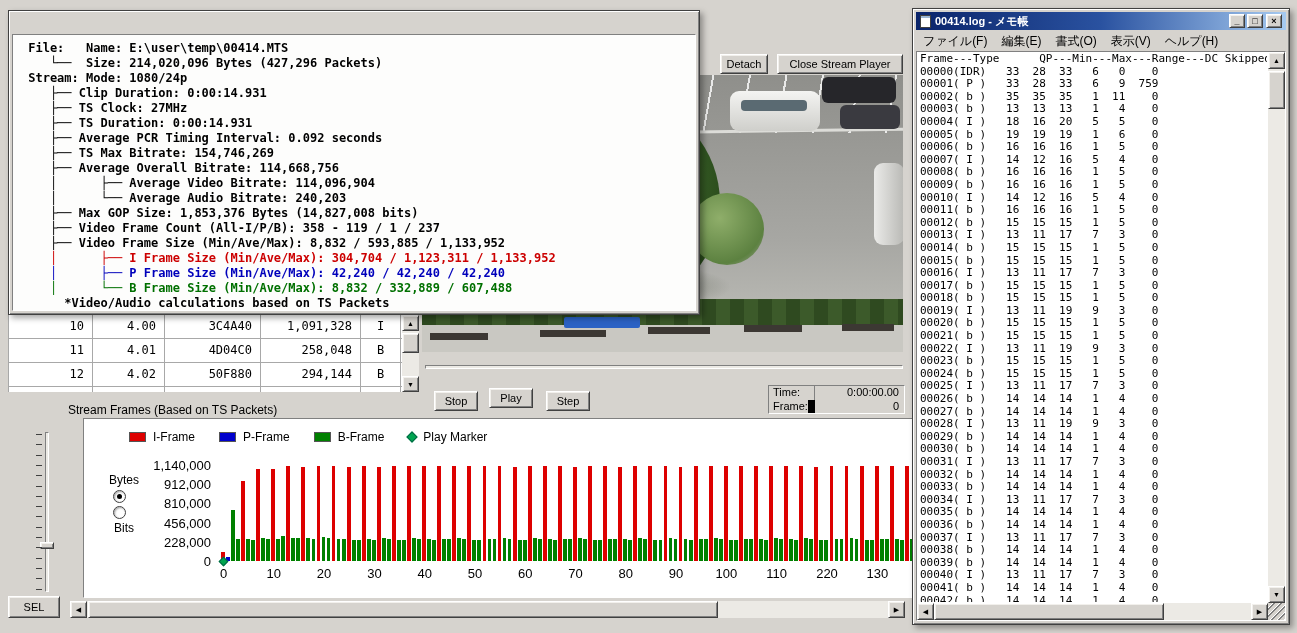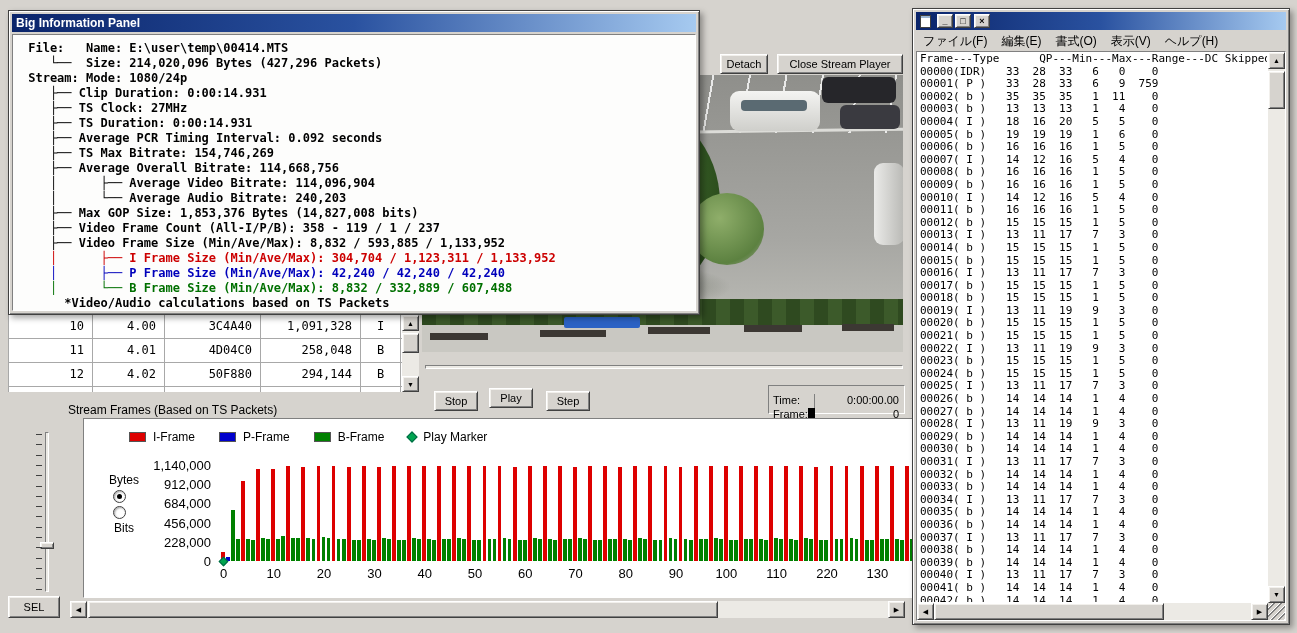--- a/index.html
+++ b/index.html
@@ -123,21 +123,21 @@
         </div>
     </div>
 
     <div class="abs sunken" style="left:425px;top:365px;width:478px;height:4px;background:#eceae5;"></div>
 
     <button class="btn raised" style="left:434px;top:391px;width:44px;height:20px;">Stop</button>
     <button class="btn raised" style="left:489px;top:388px;width:44px;height:20px;">Play</button>
     <button class="btn raised" style="left:546px;top:391px;width:44px;height:20px;">Step</button>
 
     <div class="abs sunken" style="left:768px;top:385px;width:137px;height:29px;background:#d6d3ce;font-size:11px;">
-      <div style="display:flex;height:14px;line-height:13px;margin-top:8px;">
+      <div style="display:flex;height:14px;line-height:13px;">
         <span style="width:46px;padding-left:4px;border-right:1px solid #808080;">Time:</span>
         <span style="flex:1;text-align:right;padding-right:5px;">0:00:00.00</span>
       </div>
       <div style="display:flex;height:13px;line-height:12px;">
         <span style="width:46px;padding-left:4px;border-right:7px solid #000000;">Frame:</span>
         <span style="flex:1;text-align:right;padding-right:5px;">0</span>
       </div>
     </div>
 
     <div class="abs" style="left:68px;top:403px;font-size:12px;color:#000;">Stream Frames (Based on TS Packets)</div>
@@ -307,21 +307,21 @@
           <div class="bar" style="left: 673.88px; width: 3.83px; height: 21.73px; background: rgb(0, 128, 0);"></div>
           <div class="bar" style="left: 678.91px; width: 3.83px; height: 21.22px; background: rgb(0, 128, 0);"></div>
           <div class="bar" style="left: 683.94px; width: 3.83px; height: 95.24px; background: rgb(221, 0, 0);"></div>
           <div class="bar" style="left: 688.97px; width: 3.83px; height: 22.23px; background: rgb(0, 128, 0);"></div>
           <div style="position: absolute; width: 7px; height: 7px; background: rgb(0, 165, 80); border: 1px solid rgb(0, 102, 68); transform: rotate(45deg); bottom: -4px; left: -1.5px;"></div>
         </div>
 
     <div class="ylab" style="top: 135px;">0</div>
         <div class="ylab" style="top: 115.8px;">228,000</div>
         <div class="ylab" style="top: 96.6px;">456,000</div>
-        <div class="ylab" style="top: 77.4px;">684,000</div>
+        <div class="ylab" style="top: 77.4px;">810,000</div>
         <div class="ylab" style="top: 58.2px;">912,000</div>
         <div class="ylab" style="top: 39px;">1,140,000</div>
         <div class="xlab" style="left: 139.5px;">0</div>
         <div class="xlab" style="left: 189.8px;">10</div>
         <div class="xlab" style="left: 240.1px;">20</div>
         <div class="xlab" style="left: 290.4px;">30</div>
         <div class="xlab" style="left: 340.7px;">40</div>
         <div class="xlab" style="left: 391px;">50</div>
         <div class="xlab" style="left: 441.3px;">60</div>
         <div class="xlab" style="left: 491.5px;">70</div>
@@ -362,29 +362,27 @@
           <span>◀</span>
         </div>
       <div class="sbthumb raised" style="left:18px;top:0;width:630px;height:17px;"></div>
       <div class="sbbtn raised" style="left:818px;top:0;width:17px;height:17px;">
           <span>▶</span>
         </div>
     </div>
   </div>
 
   <div class="win" style="left:8px;top:10px;width:692px;height:305px;">
-    <div class="titlebar">
-      <span>Big Information Panel</span>
-    </div>
     <div class="info-body"><div style="color: rgb(0, 0, 0);"> File:   Name: E:\user\temp\00414.MTS</div><div style="color: rgb(0, 0, 0);">    └──  Size: 214,020,096 Bytes (427,296 Packets)</div><div style="color: rgb(0, 0, 0);"> Stream: Mode: 1080/24p</div><div style="color: rgb(0, 0, 0);">    ├── Clip Duration: 0:00:14.931</div><div style="color: rgb(0, 0, 0);">    ├── TS Clock: 27MHz</div><div style="color: rgb(0, 0, 0);">    ├── TS Duration: 0:00:14.931</div><div style="color: rgb(0, 0, 0);">    ├── Average PCR Timing Interval: 0.092 seconds</div><div style="color: rgb(0, 0, 0);">    ├── TS Max Bitrate: 154,746,269</div><div style="color: rgb(0, 0, 0);">    ├── Average Overall Bitrate: 114,668,756</div><div style="color: rgb(0, 0, 0);">    │      ├── Average Video Bitrate: 114,096,904</div><div style="color: rgb(0, 0, 0);">    │      └── Average Audio Bitrate: 240,203</div><div style="color: rgb(0, 0, 0);">    ├── Max GOP Size: 1,853,376 Bytes (14,827,008 bits)</div><div style="color: rgb(0, 0, 0);">    ├── Video Frame Count (All-I/P/B): 358 - 119 / 1 / 237</div><div style="color: rgb(0, 0, 0);">    ├── Video Frame Size (Min/Ave/Max): 8,832 / 593,885 / 1,133,952</div><div style="color: rgb(204, 0, 0);">    │      ├── I Frame Size (Min/Ave/Max): 304,704 / 1,123,311 / 1,133,952</div><div style="color: rgb(0, 0, 187);">    │      ├── P Frame Size (Min/Ave/Max): 42,240 / 42,240 / 42,240</div><div style="color: rgb(0, 112, 0);">    │      └── B Frame Size (Min/Ave/Max): 8,832 / 332,889 / 607,488</div><div style="color: rgb(0, 0, 0);">      *Video/Audio calculations based on TS Packets</div></div>
   </div>
 
   <div class="win" style="left:912px;top:8px;width:378px;height:617px;">
     <div class="titlebar" style="font-size:11px;">
       <span style="display:inline-block;width:11px;height:13px;background:#fff;border:1px solid #404040;margin-right:4px;box-shadow:inset 0 2px 0 #9cb6d4;"></span>
+      <span style="flex:1;overflow:hidden;white-space:nowrap;">00414.log - メモ帳</span>
       <span class="wbtn raised">
           <span>_</span>
         </span>
       <span class="wbtn raised">
           <span>□</span>
         </span>
       <span class="wbtn raised" style="margin-left:3px;">
           <span>×</span>
         </span>
     </div>

